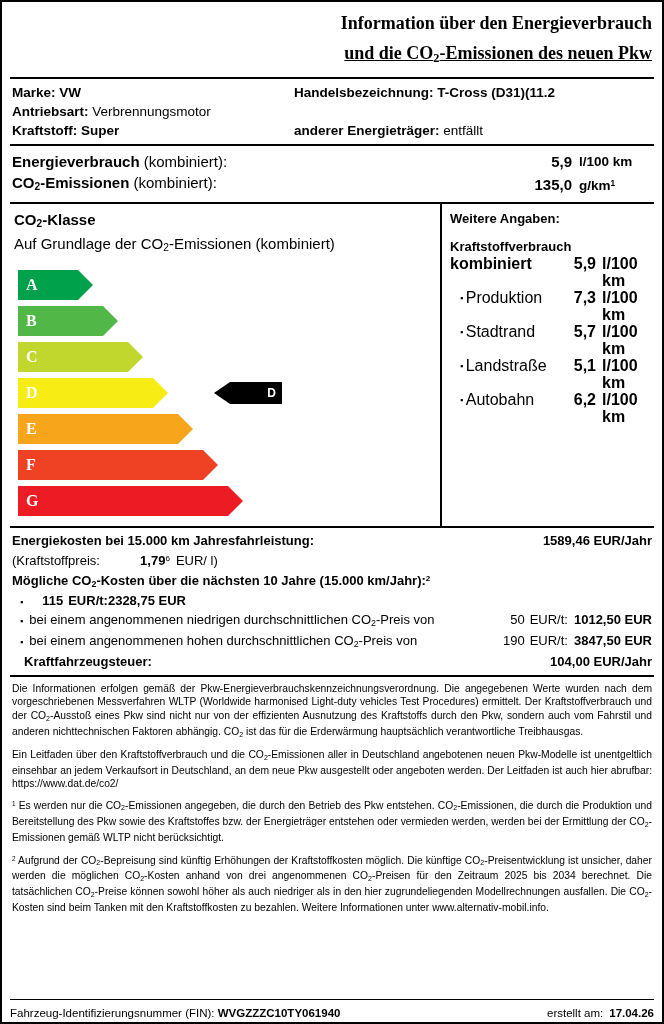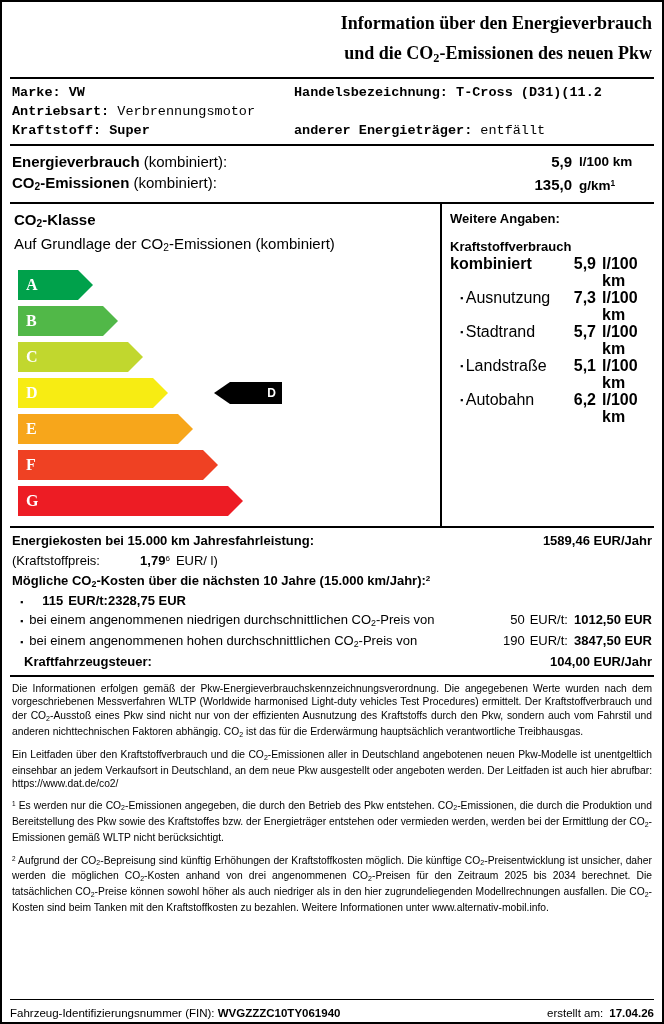--- a/index.html
+++ b/index.html
@@ -22,34 +22,34 @@
 
   
   .title {
     font-family: "Liberation Serif", serif;
     font-weight: bold;
     font-size: 18px;
     line-height: 30px;
     text-align: right;
     padding: 6px 2px 4px 2px;
   }
-  .title .l2 { display:block; }
+  .title .l2 { display:block;text-decoration:underline; }
   sub { font-size: 0.68em; vertical-align: -0.22em; }
   sup { font-size: 0.62em; vertical-align: 0.45em; }
 
   hr.rule { border: none; border-top: 2px solid #000; margin: 0; }
   hr.thin { border: none; border-top: 1px solid #000; margin: 0; }
 
   
   .veh {
     padding: 4px 2px 4px 2px;
     font-size: 13.5px;
     line-height: 19px;
   }
-  .veh .row { display:flex;font-family:Liberation Mono, monospace; }
+  .veh .row { display:flex; }
   .veh .col-l { width: 282px; }
   .veh .col-r { flex: 1; }
   .b { font-weight: bold; }
 
   
   .cons {
     padding: 5px 2px 5px 2px;
     font-size: 15px;
     line-height: 21px;
   }
@@ -240,21 +240,21 @@
     <div class="classright">
       <div class="wa-title">Weitere Angaben:</div>
       <div style="height:10px"></div>
       <div class="kv-title">Kraftstoffverbrauch</div>
       <div class="kv-row">
         <div class="n b">kombiniert</div>
         <div class="v">5,9</div>
         <div class="u">l/100 km</div>
       </div>
       <div class="kv-row kv-sub">
-        <div class="n">Ausnutzung</div>
+        <div class="n">Produktion</div>
         <div class="v">7,3</div>
         <div class="u">l/100 km</div>
       </div>
       <div class="kv-row kv-sub">
         <div class="n">Stadtrand</div>
         <div class="v">5,7</div>
         <div class="u">l/100 km</div>
       </div>
       <div class="kv-row kv-sub">
         <div class="n">Landstraße</div>

